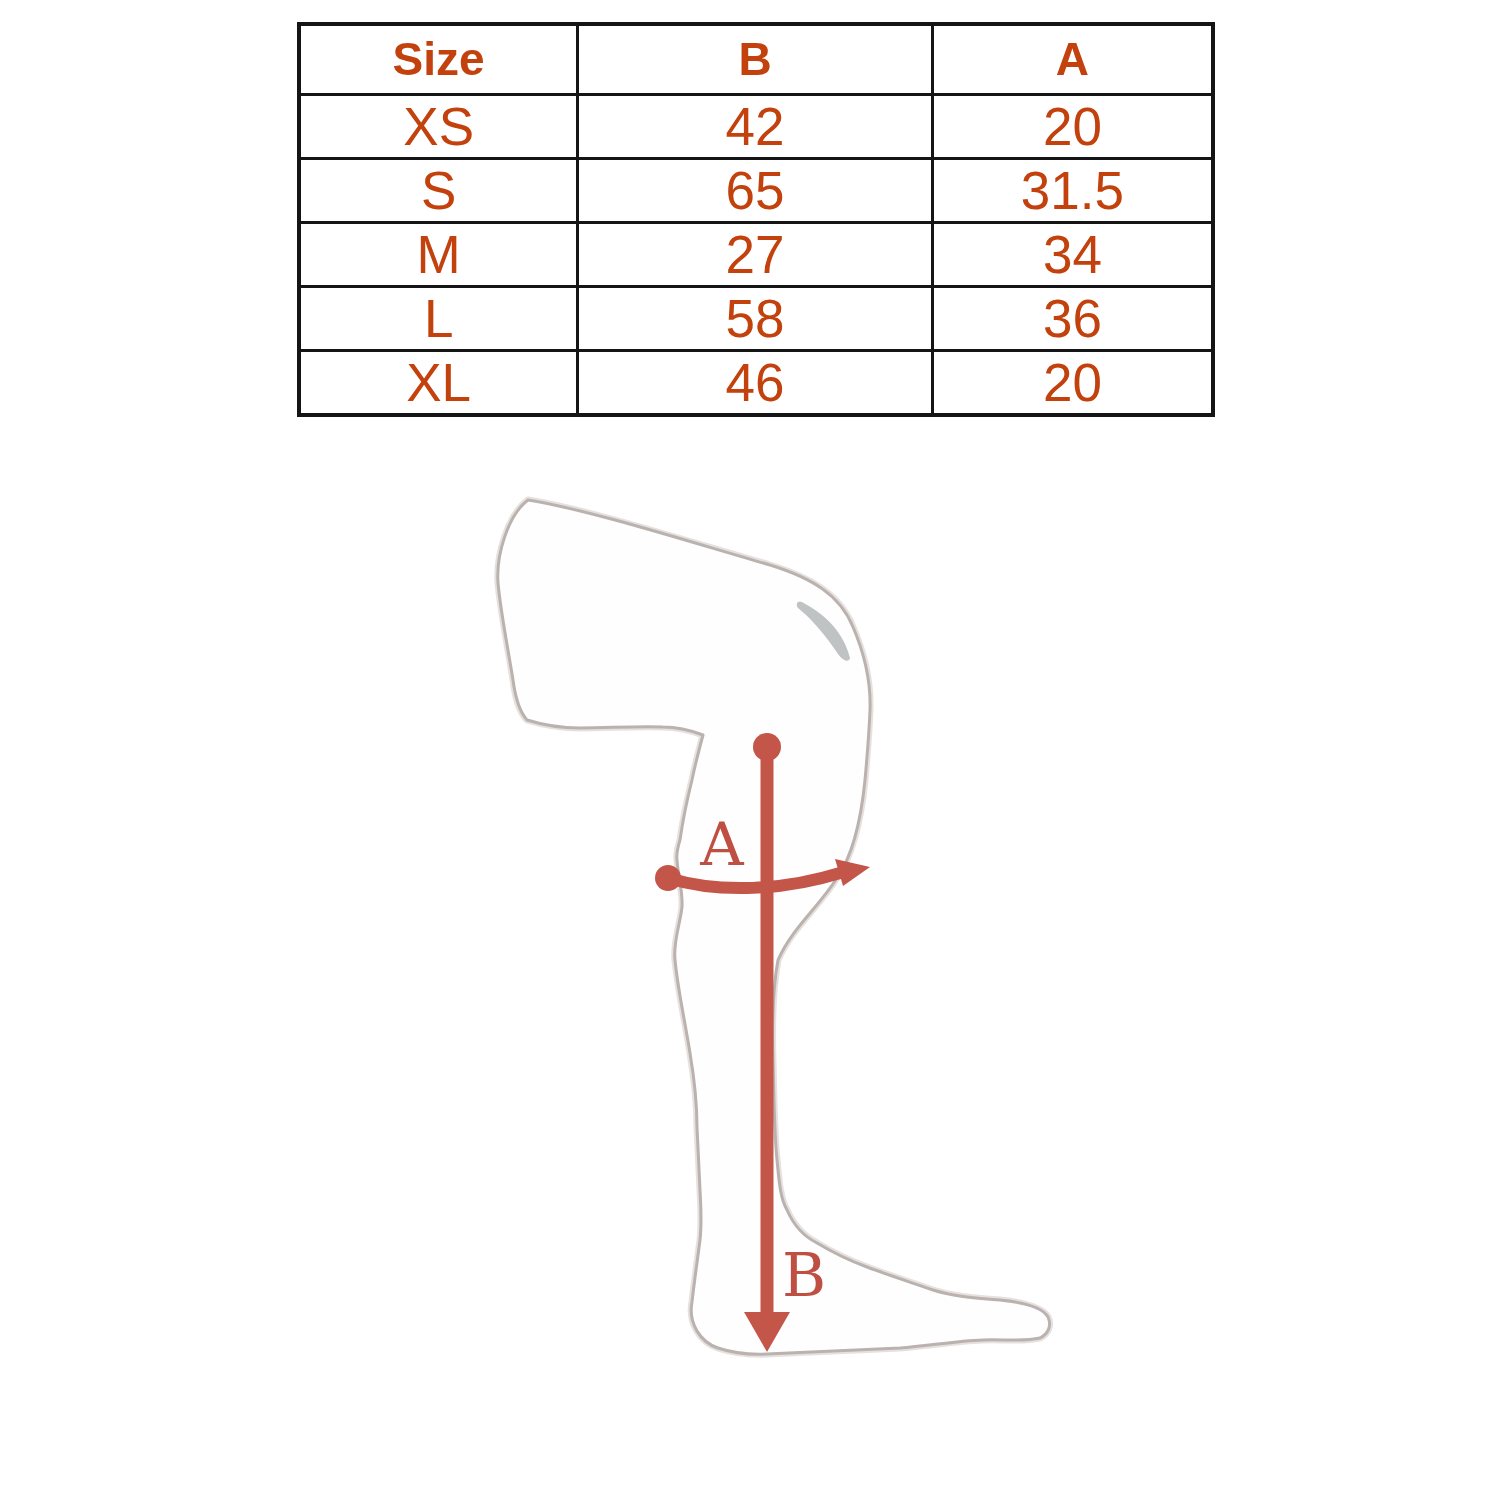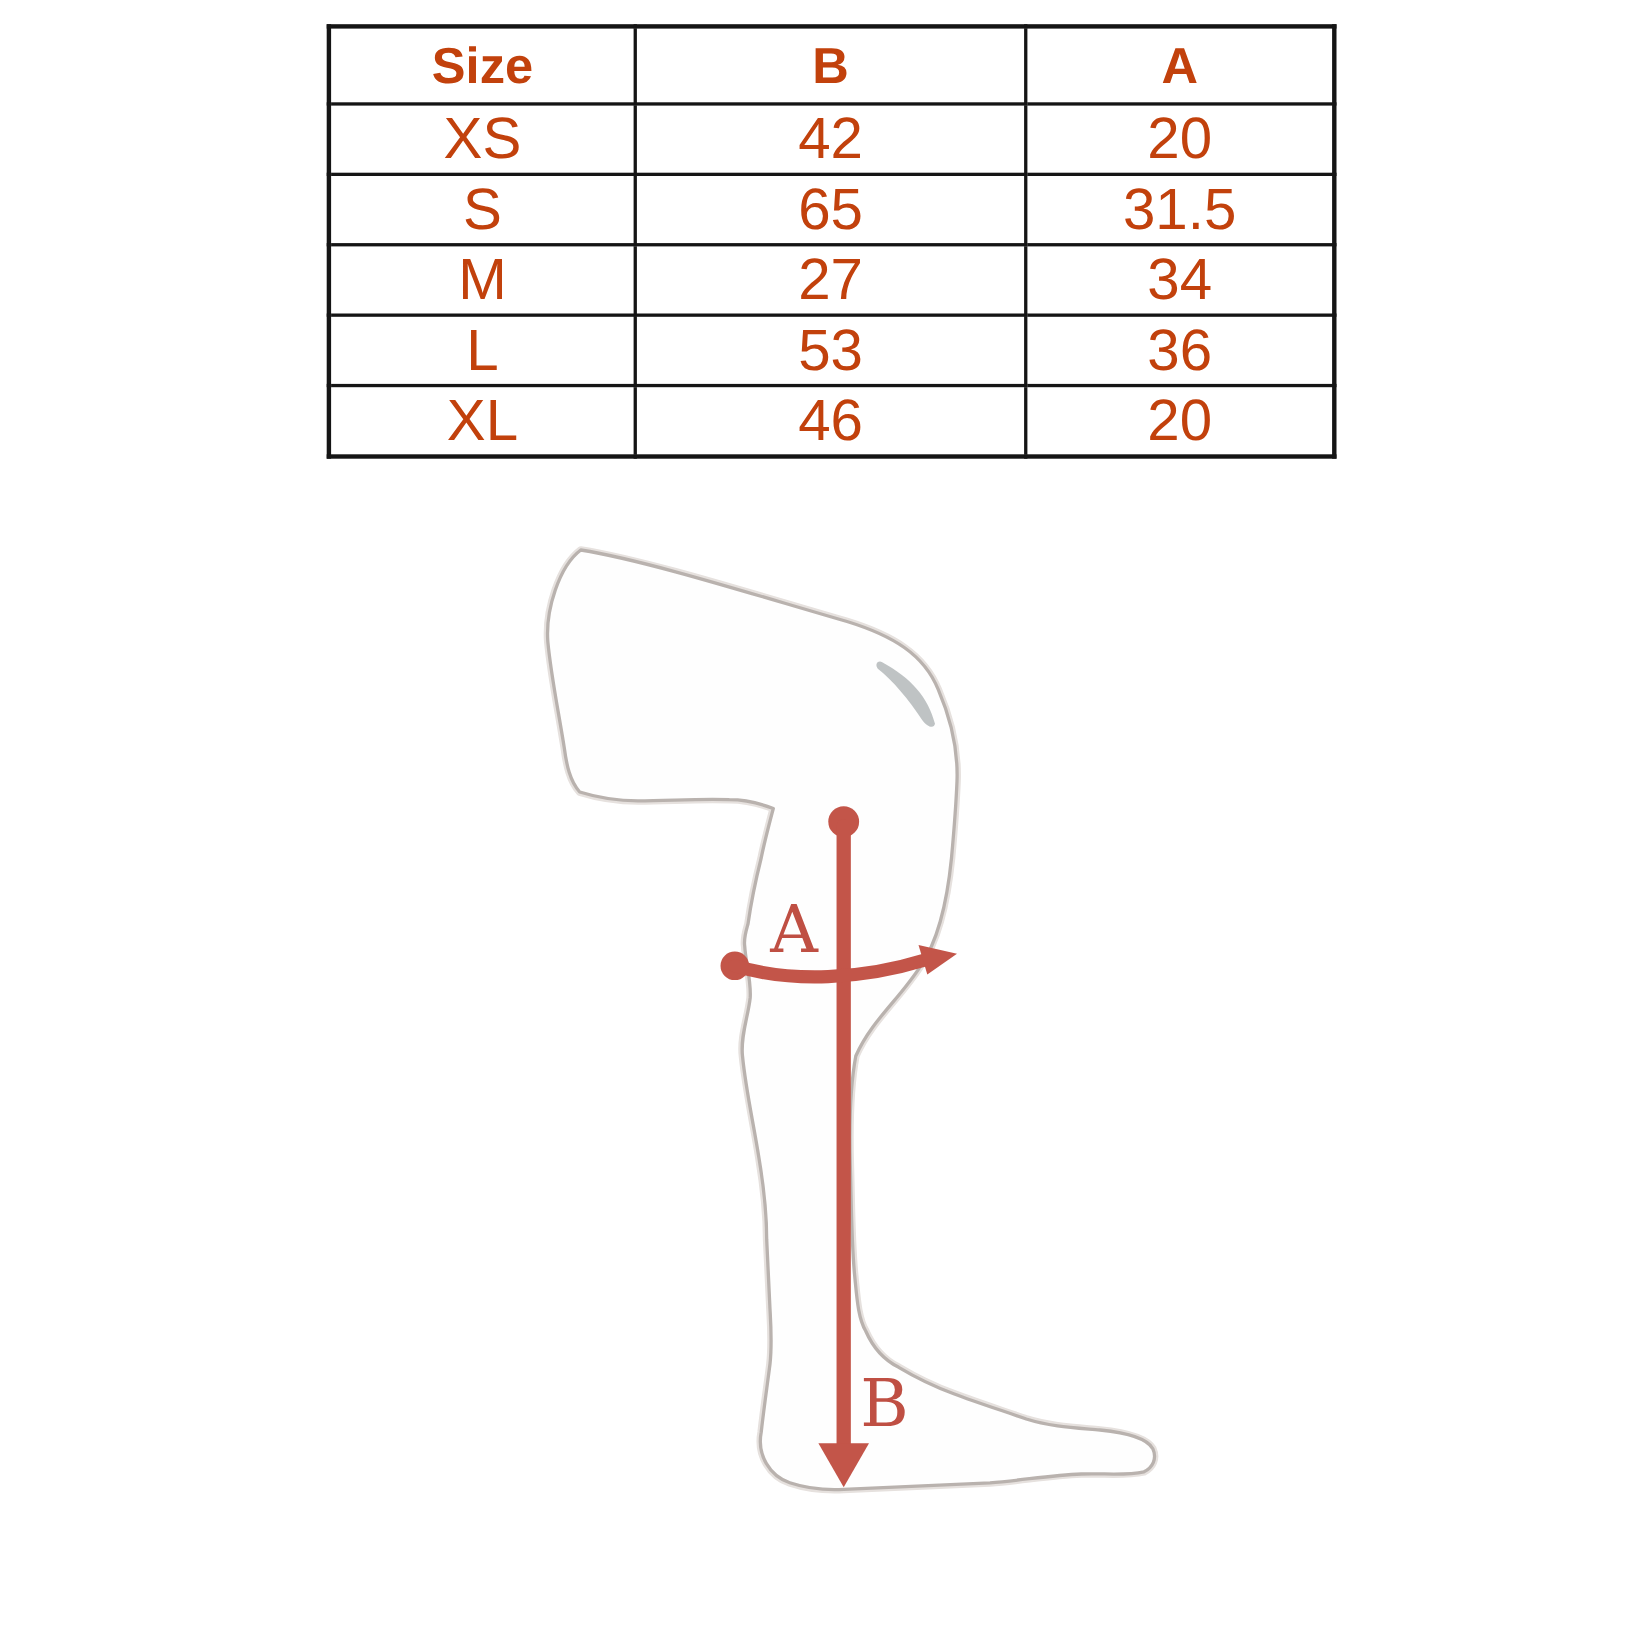--- a/index.html
+++ b/index.html
@@ -110,21 +110,21 @@
         <td>65</td>
         <td>31.5</td>
       </tr>
       <tr>
         <td>M</td>
         <td>27</td>
         <td>34</td>
       </tr>
       <tr>
         <td>L</td>
-        <td>53</td>
+        <td>58</td>
         <td>36</td>
       </tr>
       <tr>
         <td>XL</td>
         <td>46</td>
         <td>20</td>
       </tr>
     </tbody>
   </table>
 

